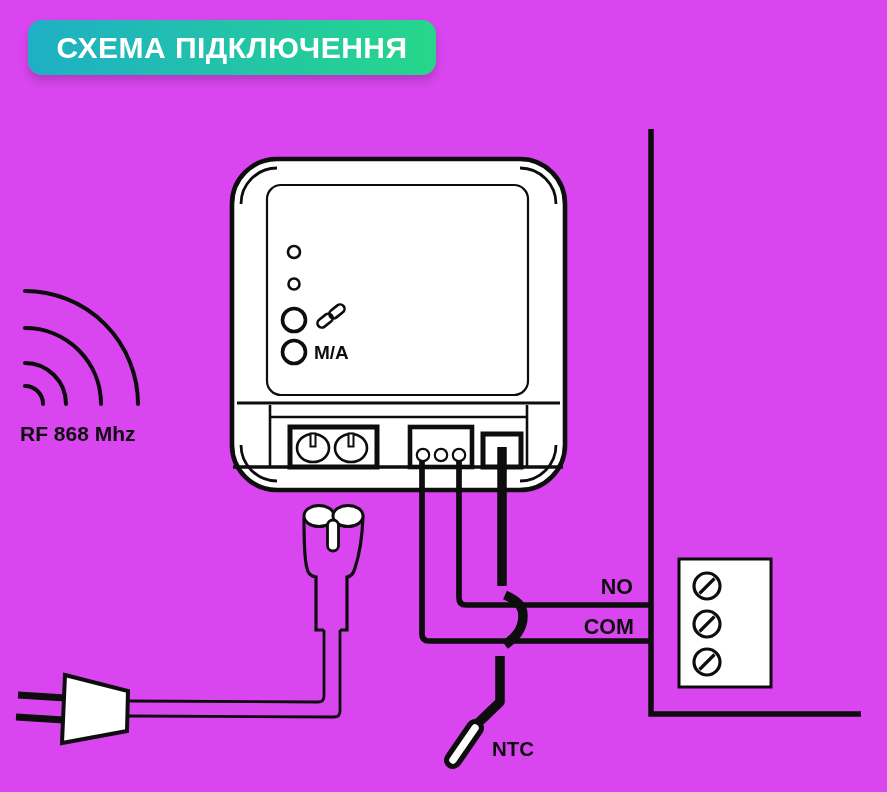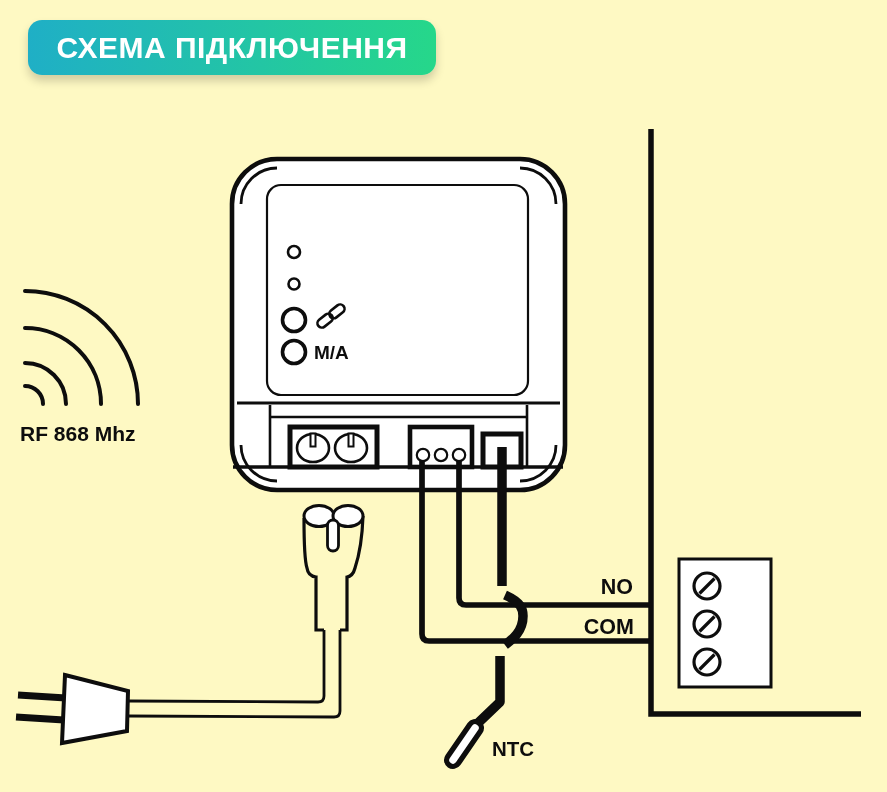--- a/index.html
+++ b/index.html
@@ -1,18 +1,18 @@
 <!DOCTYPE html>
 <html style="--line: #0D0D0D;"><head>
 <meta charset="utf-8">
 <style>
   :root { --line:#0d0d0d; }
   html,body { margin:0; padding:0; background:#ffffff; }
   .canvas {
-    position:relative; width:887px; height:792px; background:#fef9c3;
+    position:relative; width:887px; height:792px; background:#d946ef;
     font-family:"Liberation Sans", sans-serif; overflow:hidden;
   }
   .badge {
     position:absolute; left:28px; top:20px; width:408px; height:55px;
     border-radius:14px; display:flex; align-items:center; justify-content:center;
     box-shadow:0 6px 10px rgba(0,0,0,0.18);
     background:linear-gradient(90deg,#1FAFC6,#26D78A);
   }
   .badge span {
     color:#ffffff; font-size:30px; font-weight:700; letter-spacing:0.5px;

